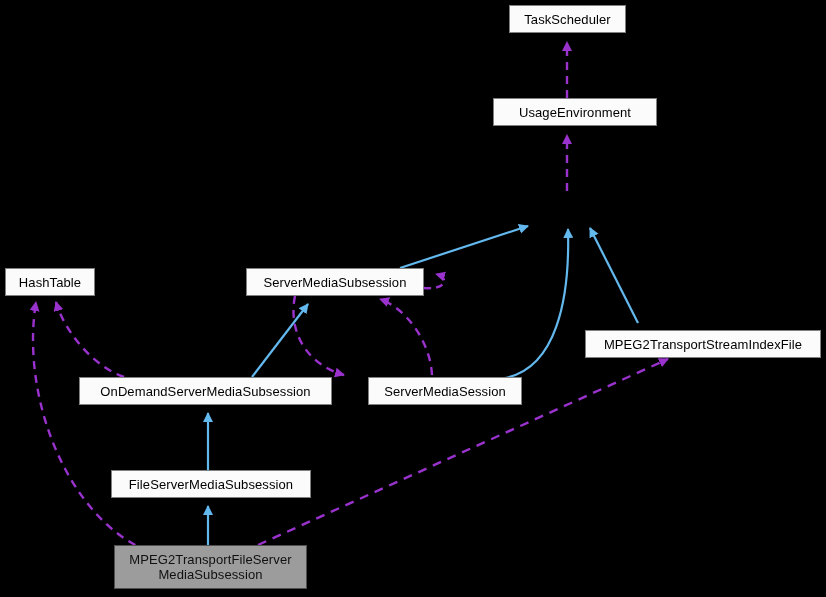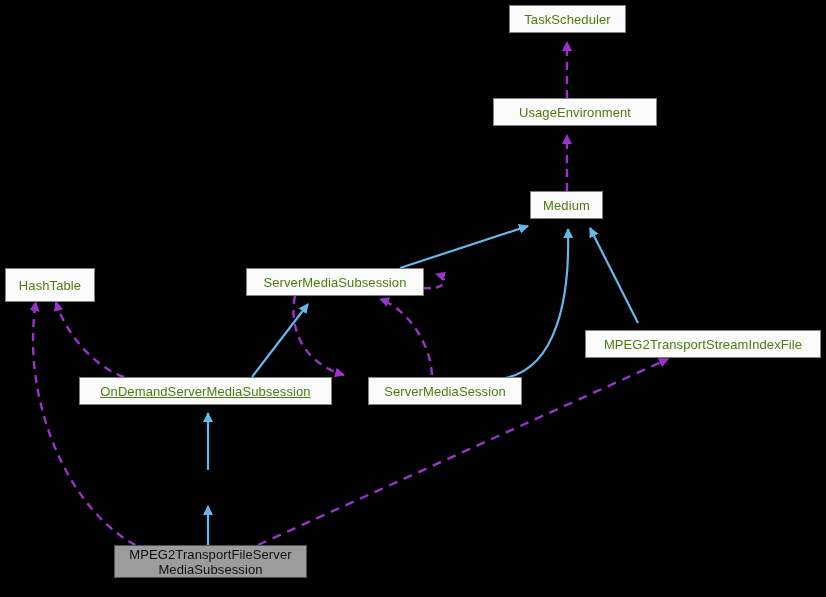--- a/index.html
+++ b/index.html
@@ -12,21 +12,21 @@
     overflow:hidden;
   }
   #edges{position:absolute;left:0;top:0;width:826px;height:597px;}
   .node{
     position:absolute;
     box-sizing:border-box;
     display:flex;align-items:center;justify-content:center;
     text-align:center;
     background:#fbfbfb;
     border:1px solid #808080;
-    color:#4d7c0f;
+    color:#000000;
     font-size:13px;
     line-height:15px;
     white-space:pre-line;
     z-index:5;
     letter-spacing:0.1px;
   }
   .node.current{
     background:#9c9c9c;
     border:1px solid #505050;
     color:#101010;
@@ -73,29 +73,29 @@
 
     <line x1="208" y1="545" x2="208" y2="506" stroke="#63b8ee" stroke-width="2.2" marker-end="url(#blue-arrow)"></line>
 
     <line x1="258" y1="545" x2="668" y2="359" stroke="#9a32cd" stroke-width="2.4" stroke-dasharray="9,7" marker-end="url(#purple-arrow)"></line>
   </svg>
 
   <div class="node" style="left:509px;top:5px;width:117px;height:28px;">TaskScheduler</div>
 
   <div class="node" style="left:493px;top:98px;width:164px;height:28px;">UsageEnvironment</div>
 
-  <div class="node" style="left:530px;top:191px;width:73px;height:28px;">Medium</div>
 
-  <div class="node" style="left:5px;top:268px;width:90px;height:34px;">HashTable</div>
+  <div class="node" style="left:5px;top:268px;width:90px;height:28px;">HashTable</div>
 
   <div class="node" style="left:246px;top:268px;width:178px;height:28px;text-align:right;">ServerMediaSubsession</div>
 
   <div class="node" style="left:585px;top:330px;width:236px;height:28px;">MPEG2TransportStreamIndexFile</div>
 
-  <div class="node" style="left:79px;top:377px;width:253px;height:28px;text-decoration:underline;">OnDemandServerMediaSubsession</div>
+  <div class="node" style="left:79px;top:377px;width:253px;height:28px;">OnDemandServerMediaSubsession</div>
 
   <div class="node" style="left:368px;top:377px;width:154px;height:28px;">ServerMediaSession</div>
 
+  <div class="node" style="left:111px;top:470px;width:200px;height:28px;">FileServerMediaSubsession</div>
 
-  <div class="node current" style="left:114px;top:545px;width:193px;height:33px;">MPEG2TransportFileServer
+  <div class="node current" style="left:114px;top:545px;width:193px;height:44px;">MPEG2TransportFileServer
 MediaSubsession</div>
 
 </div>
 
 </body></html>

